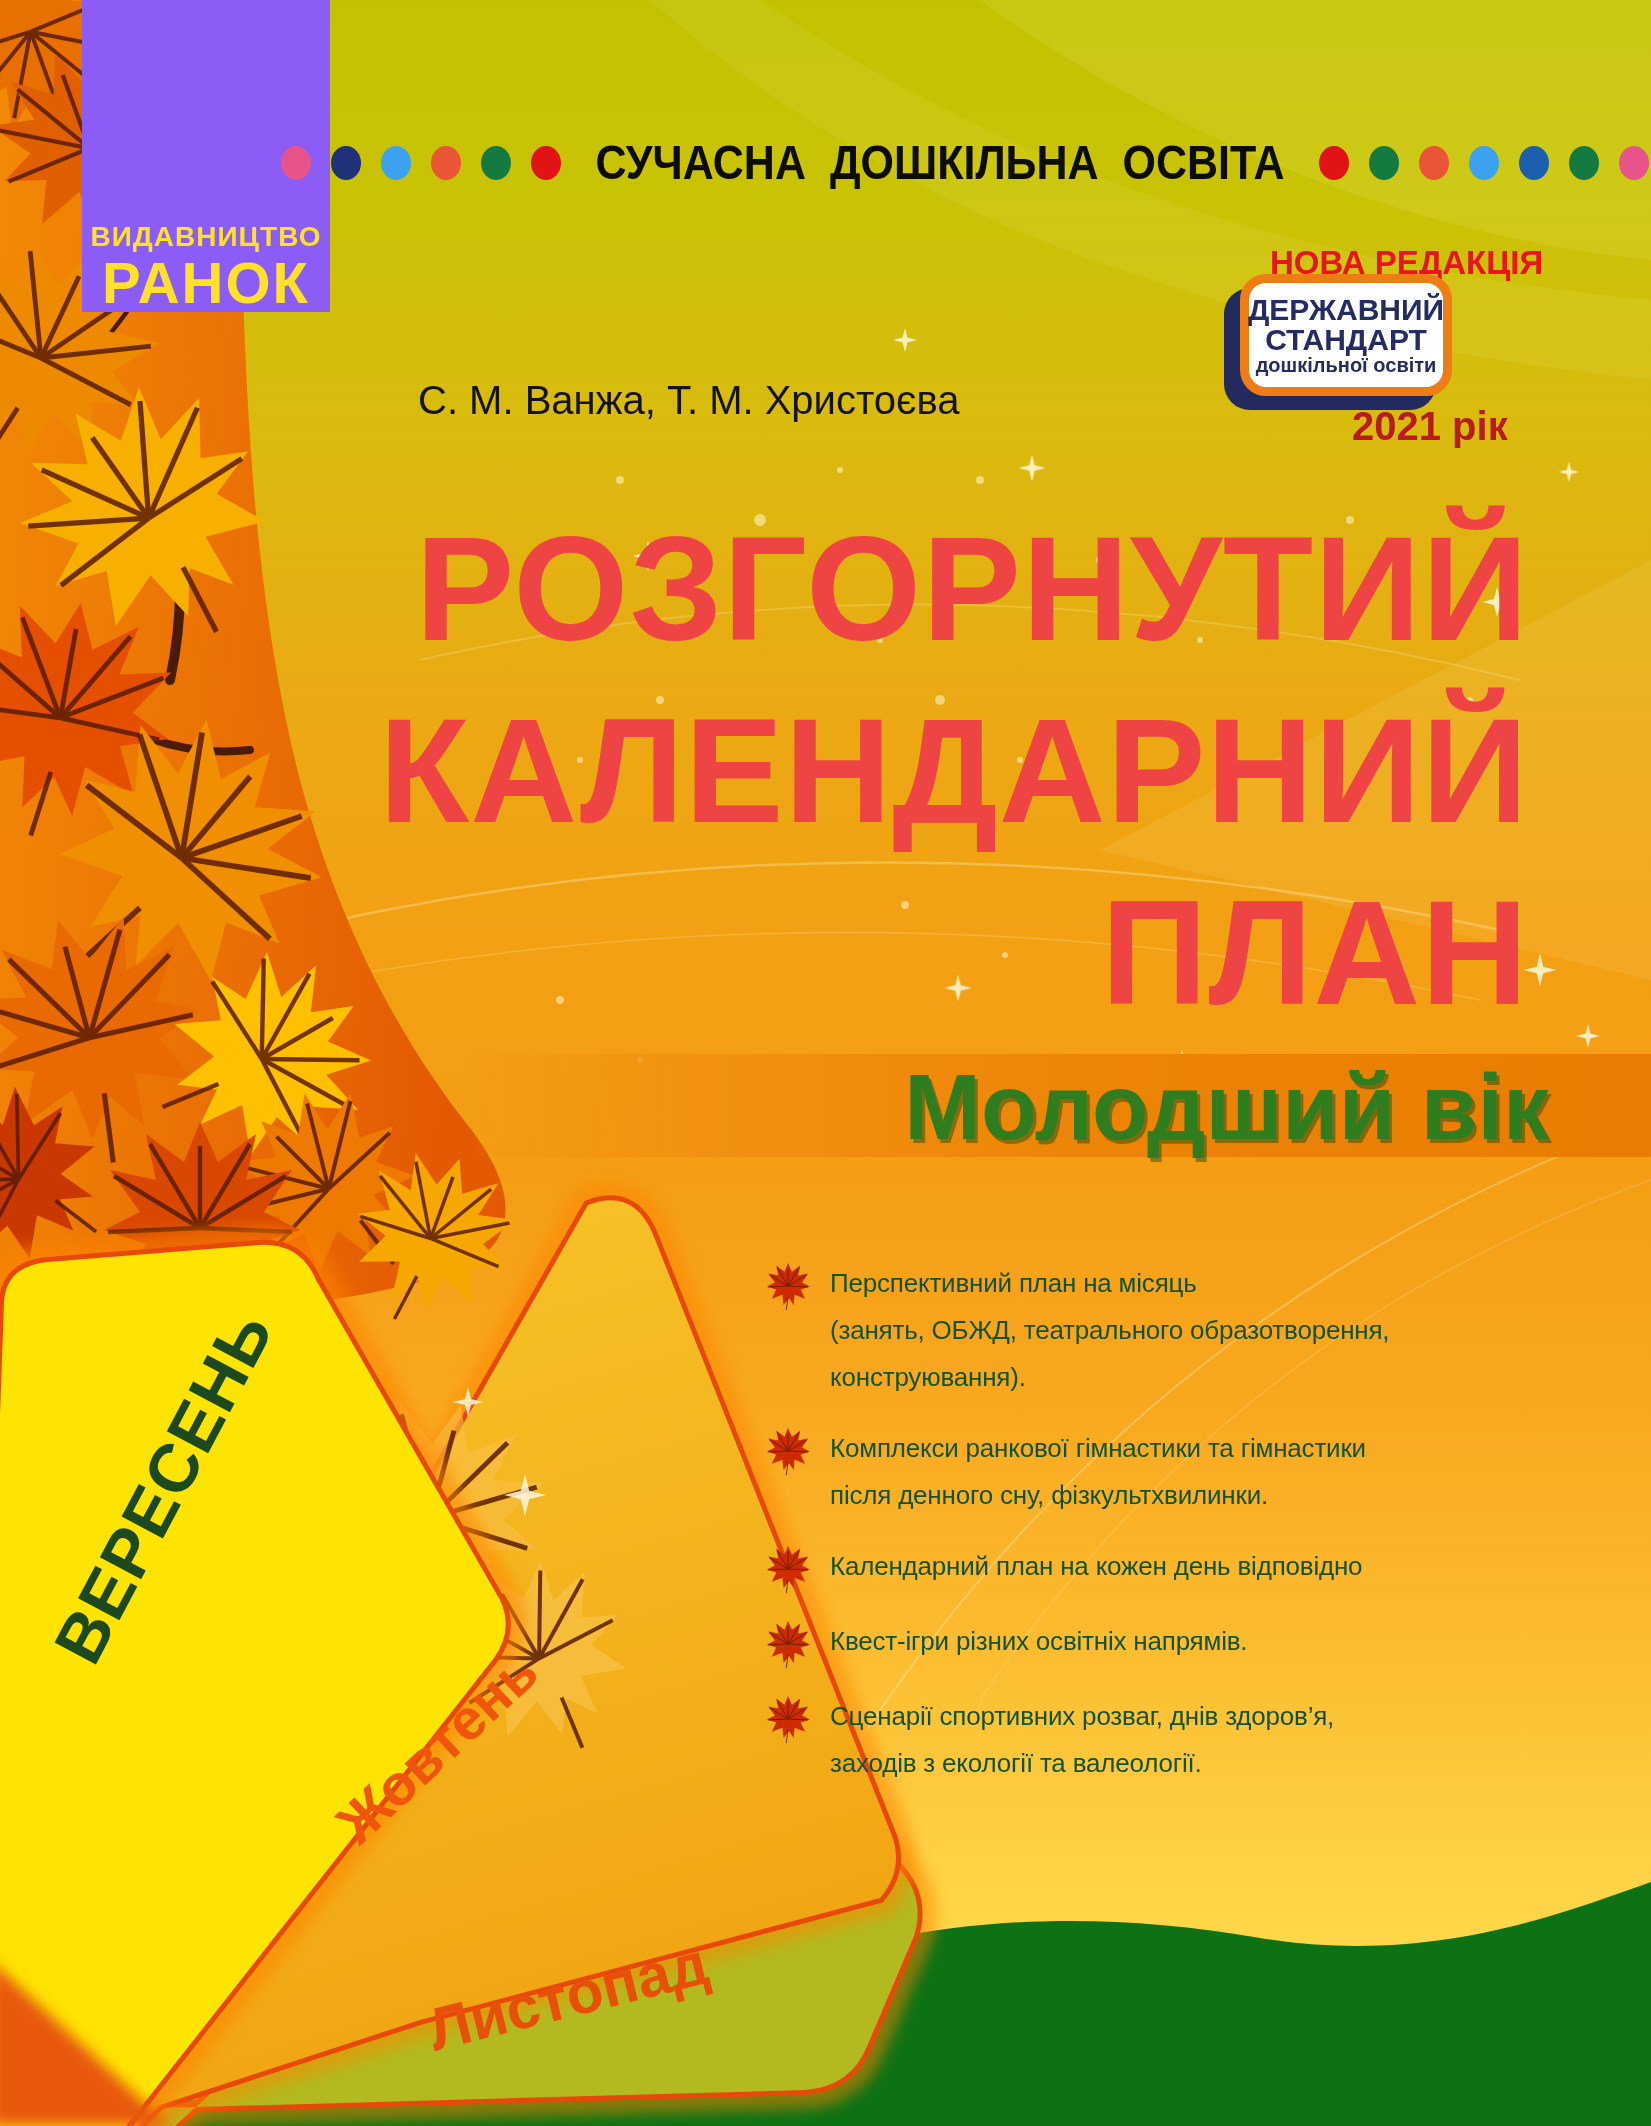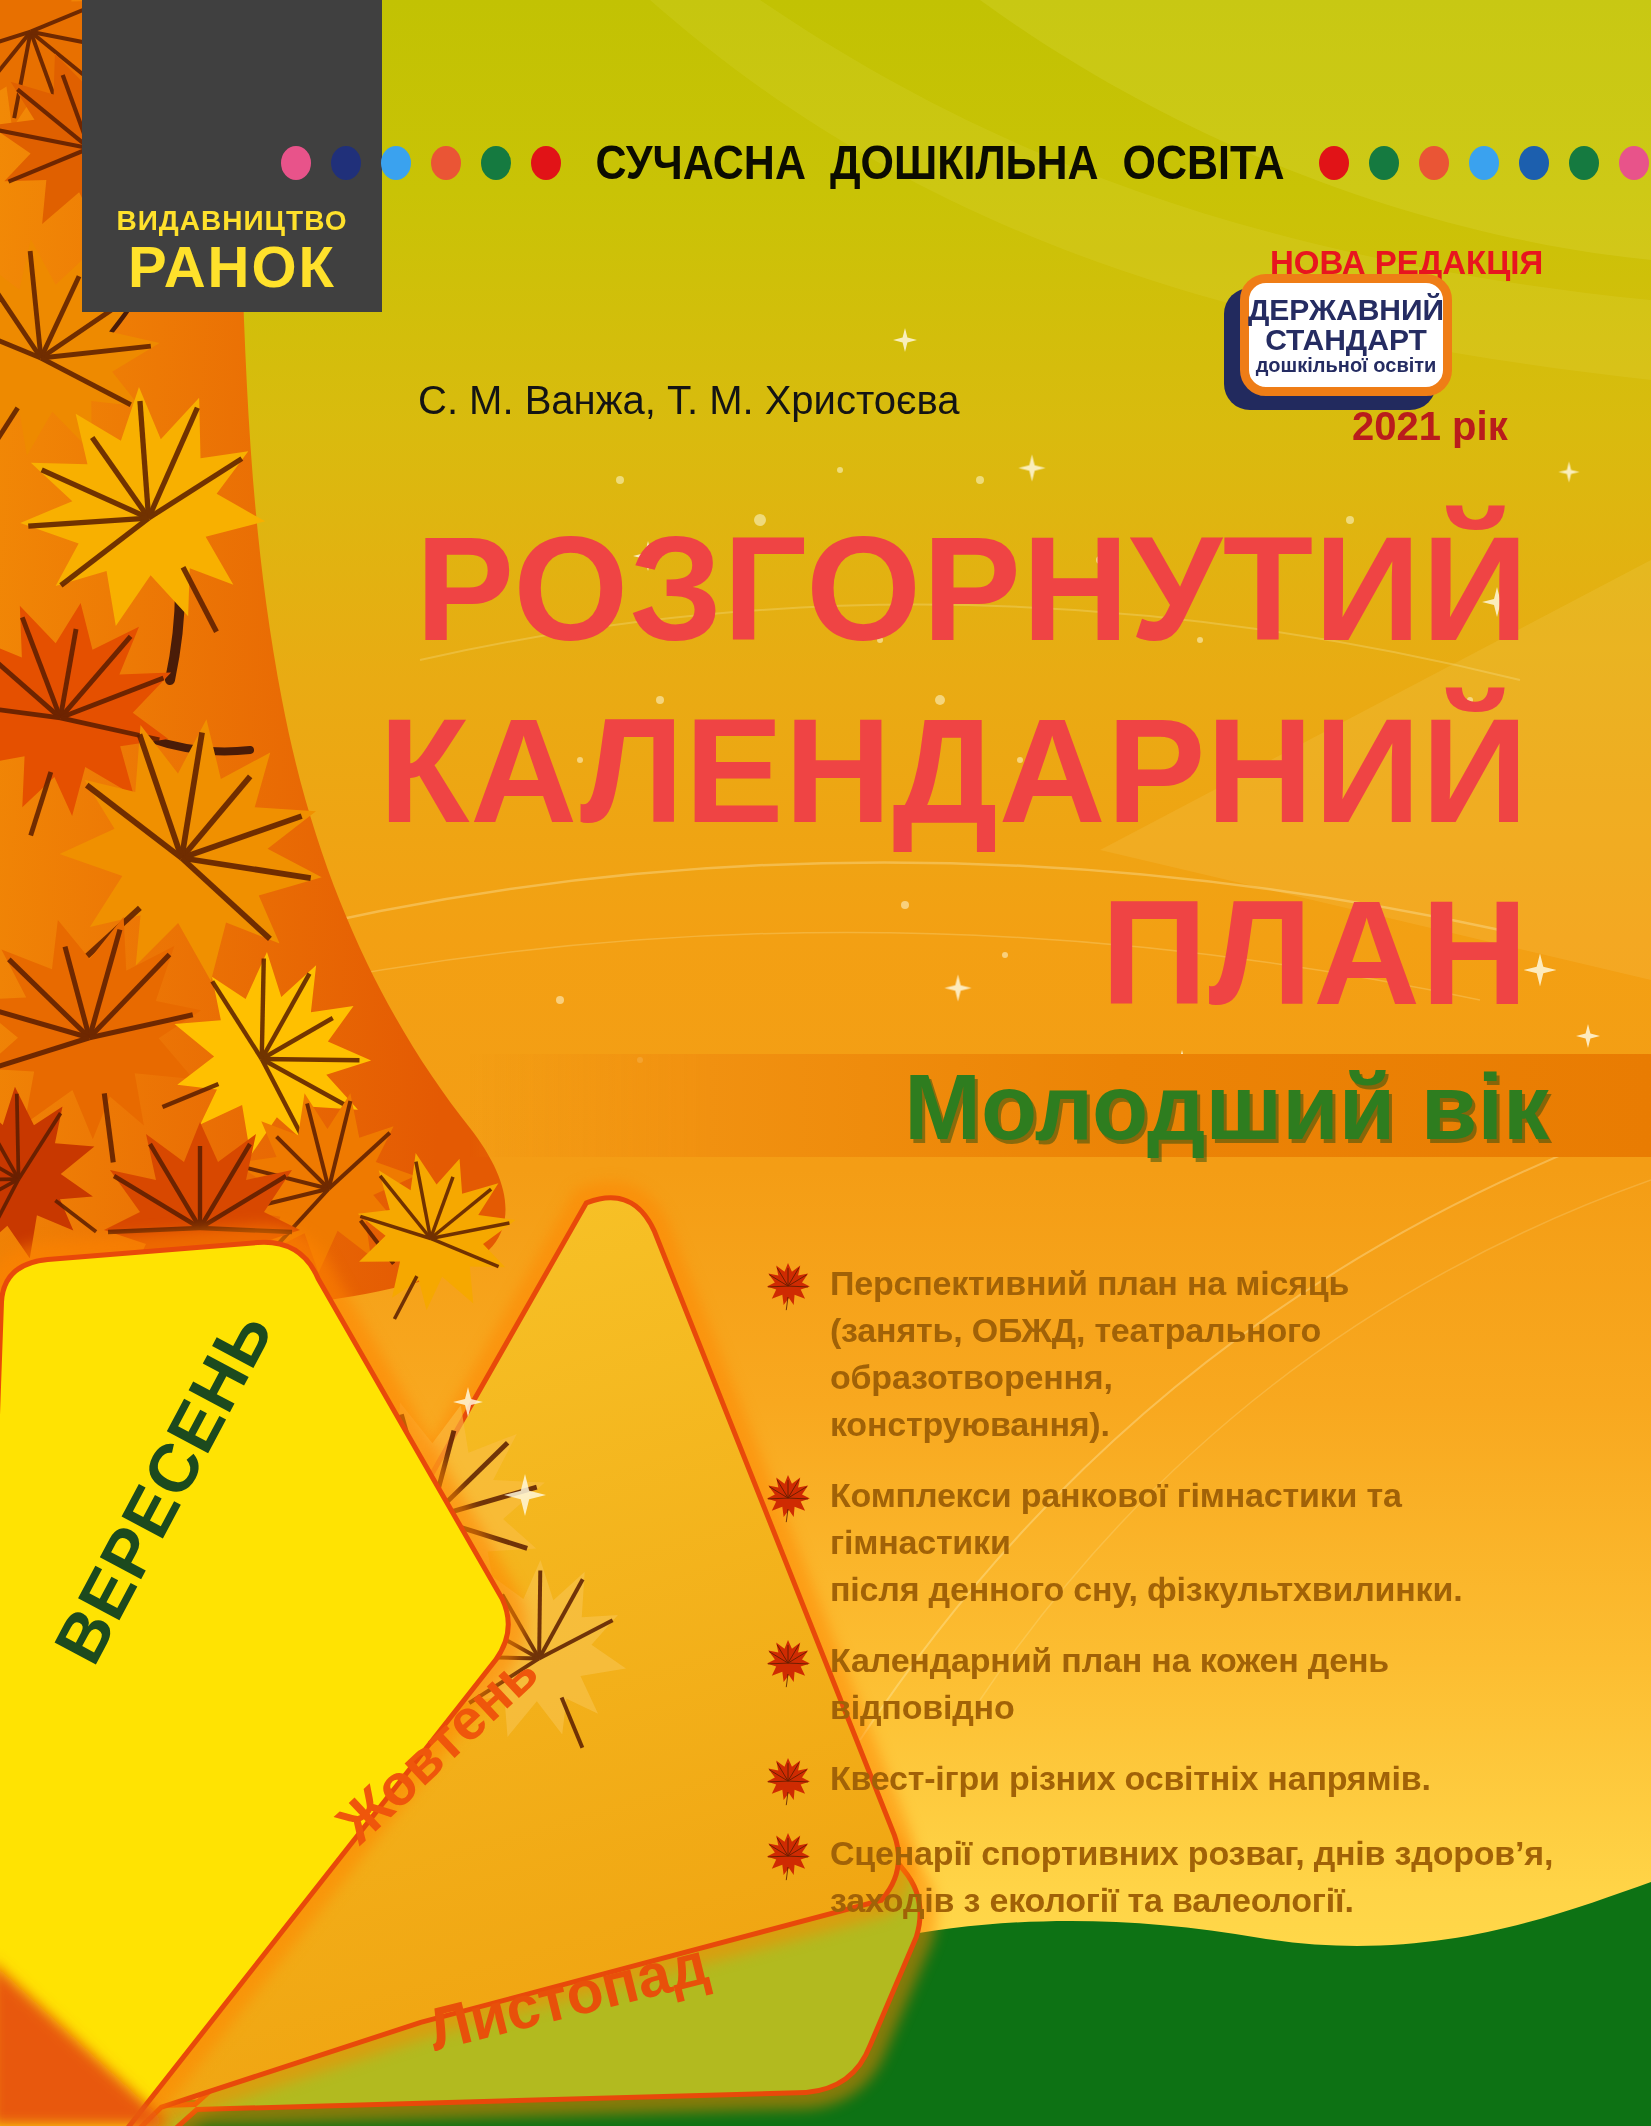--- a/index.html
+++ b/index.html
@@ -4,23 +4,23 @@
 <style>
   html,body{margin:0;padding:0}
   body{
     position:relative;width:1651px;height:2126px;overflow:hidden;
     font-family:"Liberation Sans","DejaVu Sans",sans-serif;
     background:linear-gradient(180deg,#c2c203 0%,#c9c306 9%,#d9bb0e 20%,#e9ab13 32%,#f3a013 44%,#f49d15 55%,#f8a81f 66%,#fcbd31 78%,#ffd447 89%,#ffe24f 100%);
   }
   .art{position:absolute;left:0;top:0;width:1651px;height:2126px}
 
   
-  .logo{position:absolute;left:82px;top:0;width:300px;height:312px;background:#404040;
+  .logo{position:absolute;left:82px;top:0;width:248px;height:312px;background:#8b5cf6;
     display:flex;flex-direction:column;justify-content:flex-end;align-items:center;
-    padding-bottom:16px;box-sizing:border-box;text-align:center}
+    padding-bottom:0;box-sizing:border-box;text-align:center}
   .logo-top{color:#ffe12b;font-size:28px;font-weight:bold;letter-spacing:1px}
   .logo-main{color:#ffe12b;font-size:58px;font-weight:800;letter-spacing:2px;line-height:1.02}
 
   
   .series{position:absolute;top:138px;left:340px;width:1250px;display:flex;align-items:center;justify-content:center;gap:34px}
   .dots{display:flex;gap:20px;align-items:center}
   .dot{display:block;width:30px;height:34px;border-radius:50%}
   .series-title{font-size:43px;font-weight:800;color:#0c0c00;word-spacing:12px;transform:scaleY(1.12);white-space:nowrap}
 
   
@@ -39,21 +39,21 @@
 
   .band{position:absolute;left:470px;right:0;top:1054px;height:103px;
     background:linear-gradient(90deg,rgba(243,154,16,0) 0%,#f19110 20%,#ec8406 55%,#e97c02 100%)}
   .subtitle{position:absolute;right:102px;top:0;height:103px;line-height:106px;
     font-size:92px;font-weight:800;color:#2e7d1f;text-shadow:3px 4px 0 rgba(16,70,18,.45);white-space:nowrap}
 
   
   .features{position:absolute;left:766px;top:1260px;width:810px}
   .feature{display:flex;gap:20px;margin-bottom:24px}
   .leaf-bullet{width:44px;height:49px;flex:0 0 44px;margin-top:2px}
-  .ftext{font-size:34px;line-height:47px;color:#a16207;font-weight:700;letter-spacing:-0.2px}
+  .ftext{font-size:26px;line-height:47px;color:#14532d;font-weight:400;letter-spacing:-0.2px}
 
   
   .month{position:absolute;font-weight:800;text-align:center;white-space:nowrap}
   .m-ver{left:-52px;top:1448px;width:430px;transform:rotate(-62deg);font-size:68px;color:#1c4a1e;letter-spacing:1px}
   .m-zho{left:292px;top:1714px;width:290px;transform:rotate(-43deg);font-size:57px;color:#ef560b}
   .m-lys{left:398px;top:1962px;width:340px;transform:rotate(-14deg);font-size:60px;color:#e8500a}
 </style>
 </head>
 <body>
 

